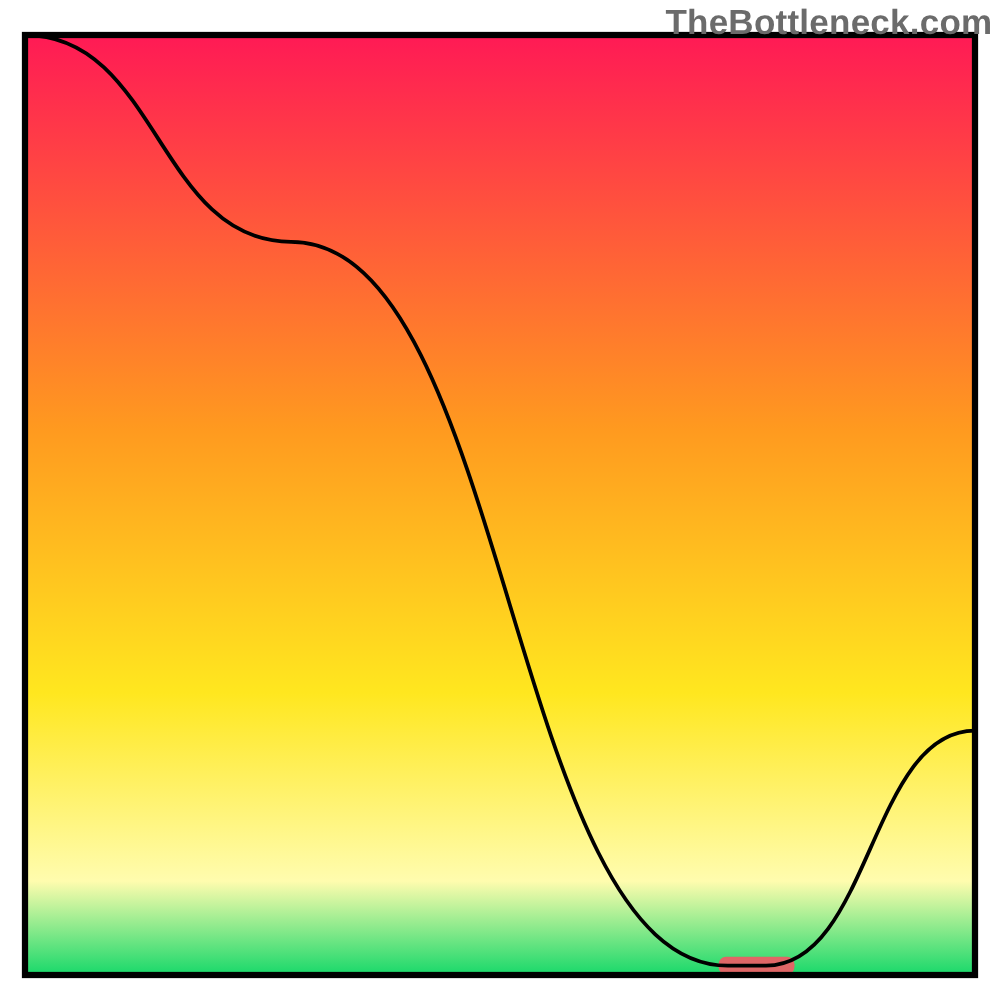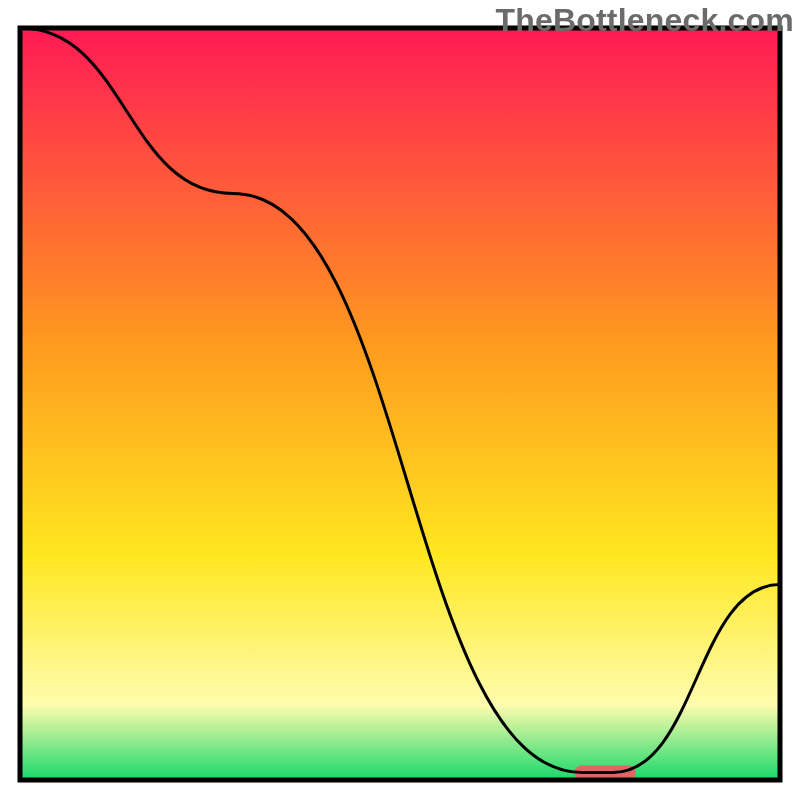--- a/index.html
+++ b/index.html
@@ -12,21 +12,21 @@
   }
   .container {
     position: relative;
     width: 800px;
     height: 800px;
   }
   .watermark {
     position: absolute;
     top: 2px;
     right: 6px;
-    font-size: 32px;
+    font-size: 28px;
     font-weight: 600;
     color: #6b6b6b;
     letter-spacing: 0.2px;
   }
   svg {
     display: block;
   }
 </style>
 </head>
 <body>

